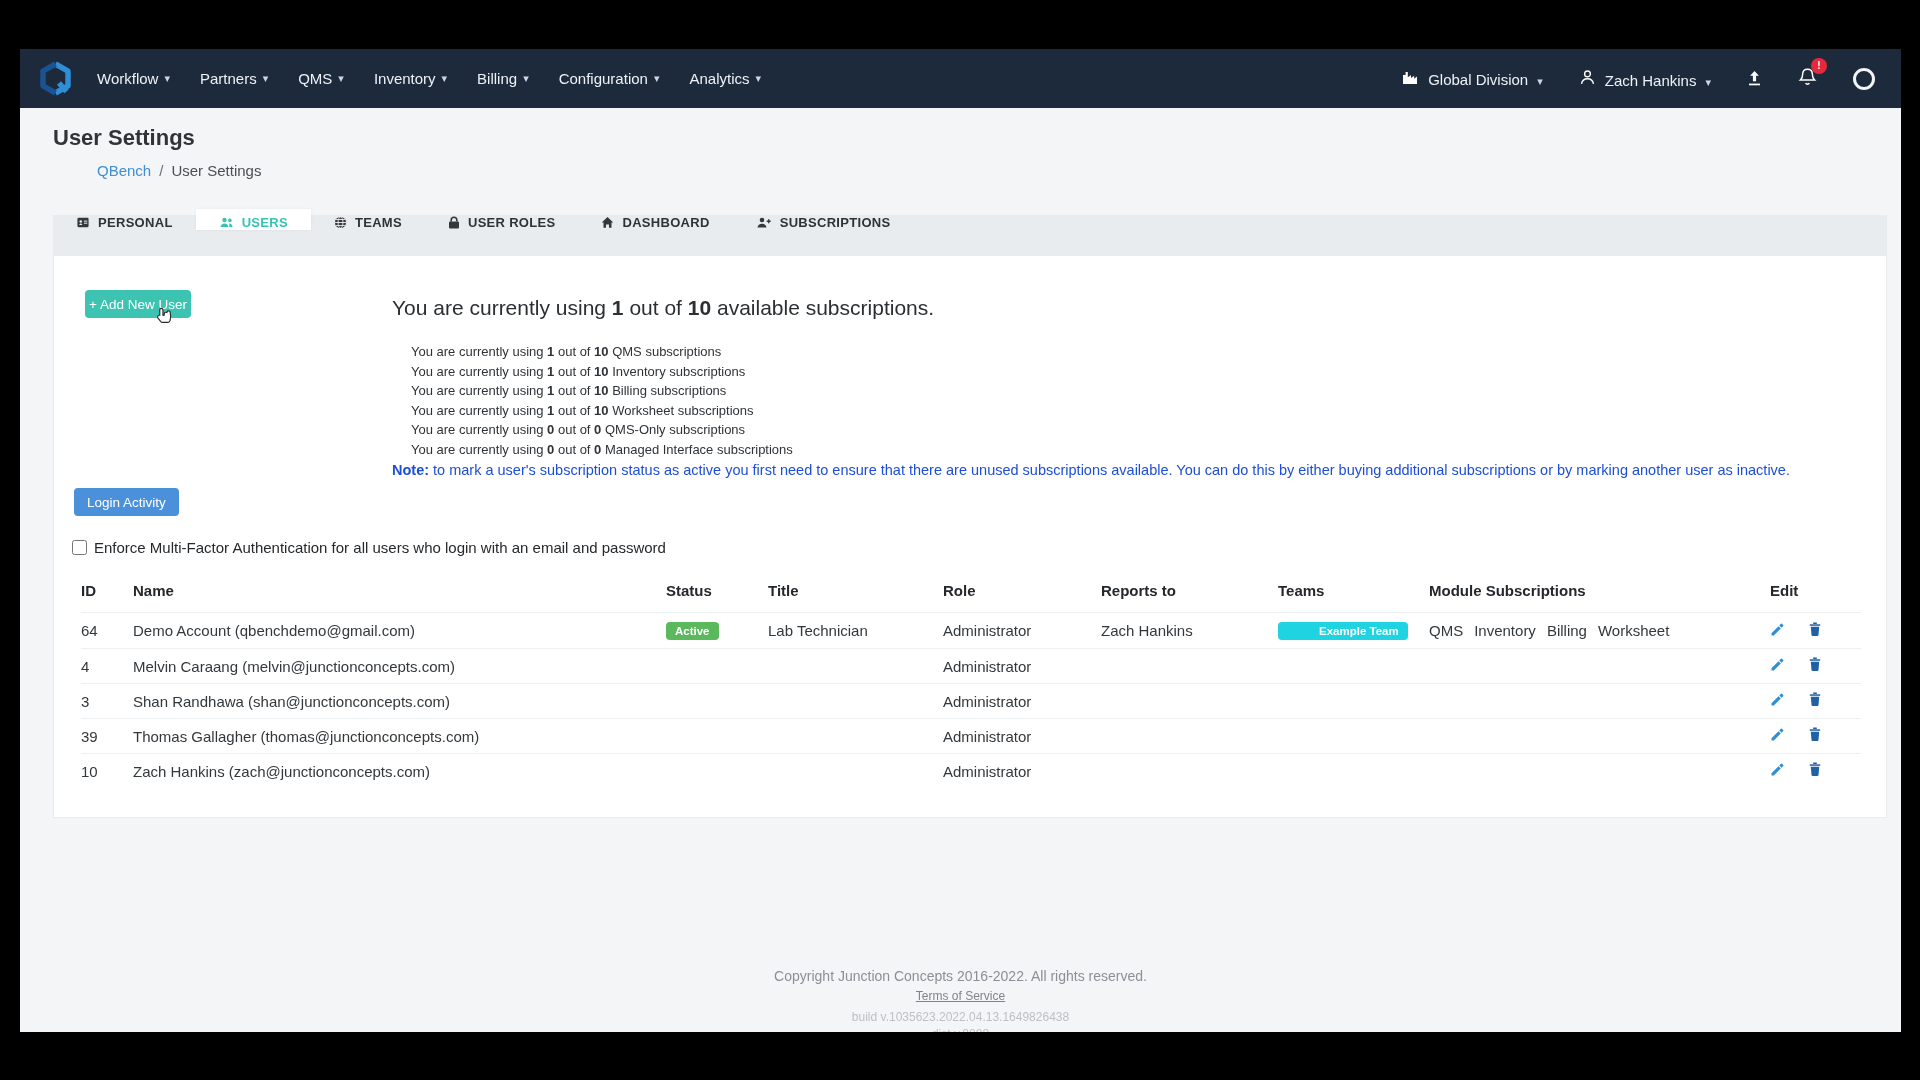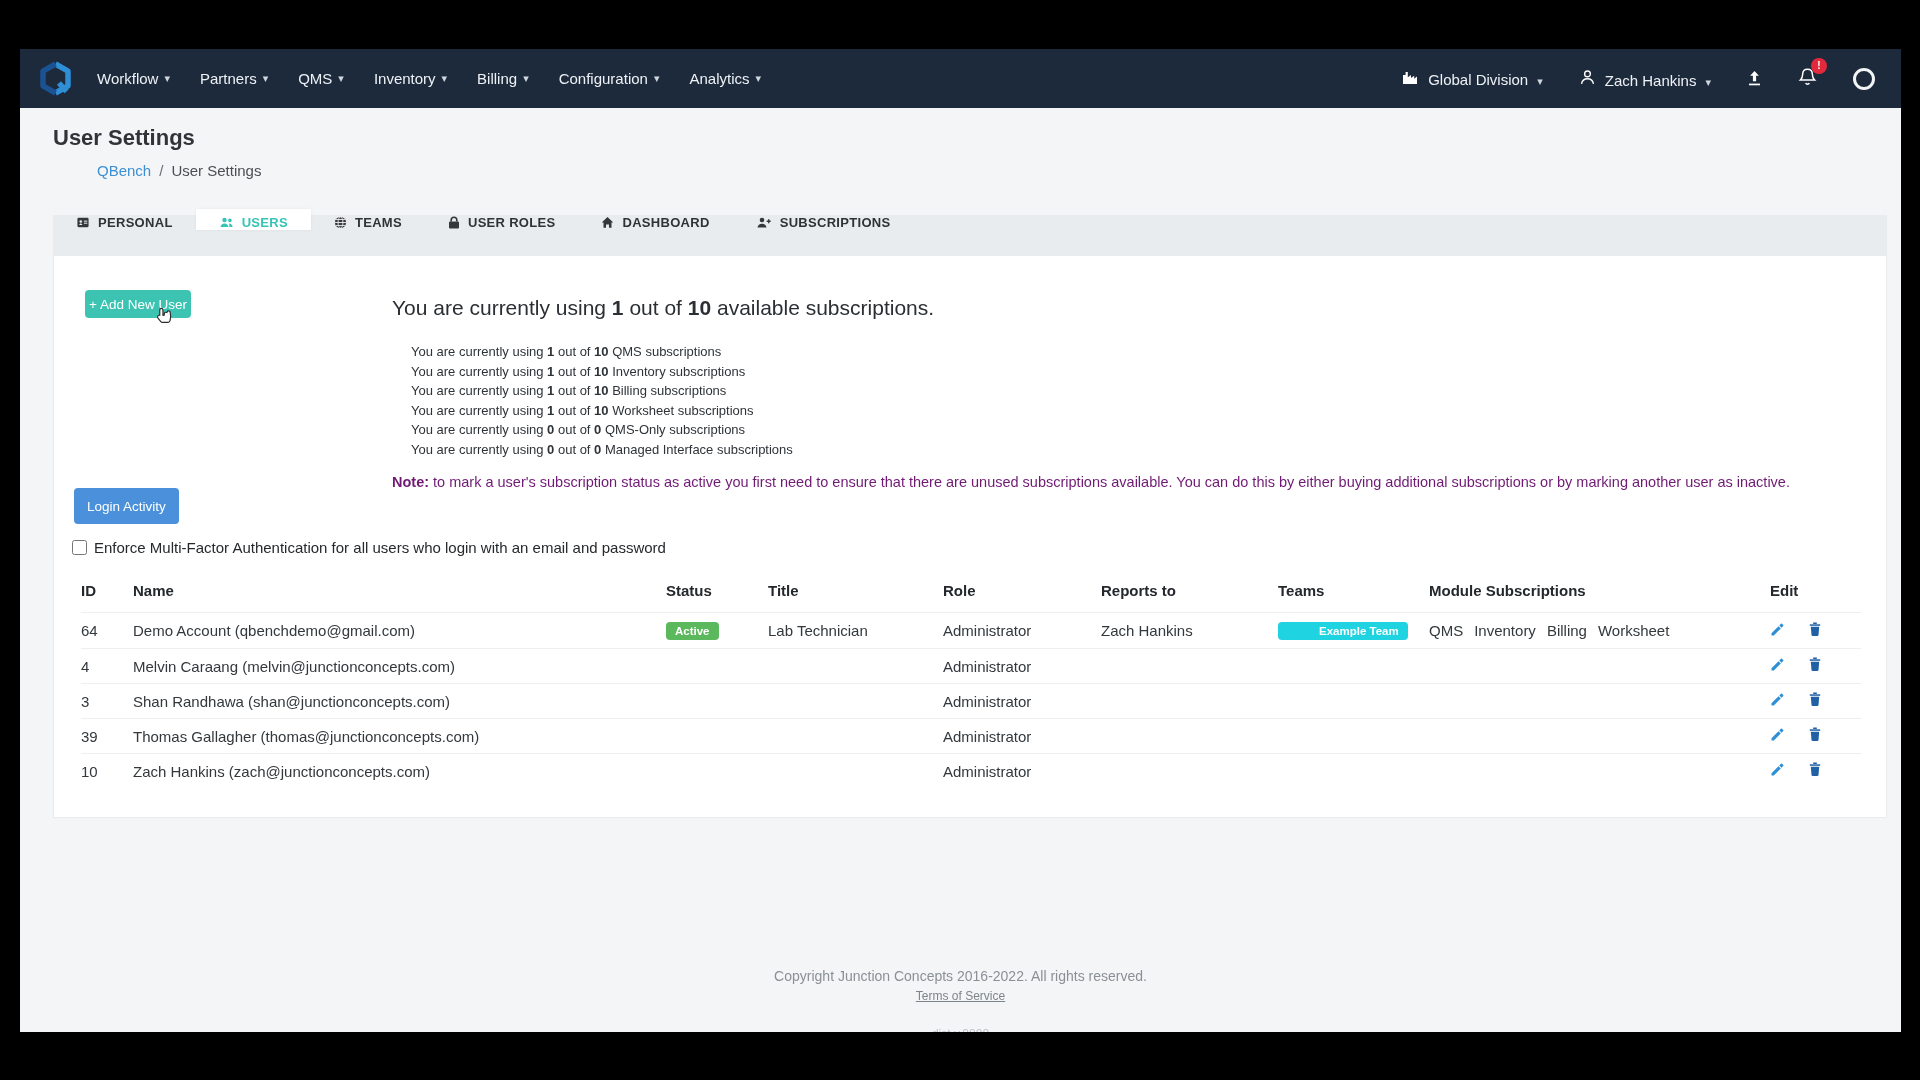--- a/index.html
+++ b/index.html
@@ -29,28 +29,28 @@
   .tab-card{position:absolute;left:33px;top:166px;width:1834px;}
   .tabs-row{display:flex;background:#e9ecef;height:41px;align-items:flex-start;position:relative;}
   .tab{display:flex;align-items:center;gap:8px;padding:0 23px;font-size:13px;font-weight:bold;letter-spacing:.3px;color:#2f3338;cursor:pointer;white-space:nowrap;}
   .tab .t-icon{display:flex;align-items:center;color:#34383c;}
   .tab.active{background:#fff;color:#35c4b5;margin-top:-6px;padding-top:6px;z-index:2;box-shadow:0 0 3px rgba(0,0,0,.06);}
   .tab.active .t-icon{color:#35c4b5;}
   .panel{position:relative;background:#fff;height:562px;border:1px solid #e9ecef;border-top:none;box-sizing:border-box;}
 
   .btn{border:none;border-radius:4px;color:#fff;cursor:pointer;font-family:inherit;}
   .add-user-btn{position:absolute;left:31px;top:34px;height:28px;padding:0 4px;background:#3cc3b2;font-size:13.5px;}
-  .login-btn{position:absolute;left:20px;top:232px;height:36px;padding:0 13px;background:#4a90da;font-size:13.5px;}
+  .login-btn{position:absolute;left:20px;top:232px;height:28px;padding:0 13px;background:#4a90da;font-size:13.5px;}
   .cursor{position:absolute;left:100px;top:50px;z-index:5;pointer-events:none;}
 
   .summary{position:absolute;left:338px;top:40px;font-size:21px;color:#2b2f33;}
   .summary b,.usage-line b,.note b{font-weight:bold;}
   .usage-block{position:absolute;left:357px;top:86px;}
   .usage-line{font-size:13px;color:#2e3338;line-height:19.5px;}
-  .note{position:absolute;left:338px;top:206px;font-size:14.5px;color:#701a75;white-space:nowrap;margin-top:12px;}
+  .note{position:absolute;left:338px;top:206px;font-size:14.5px;color:#1d4ed8;white-space:nowrap;}
 
   .mfa-row{position:absolute;left:18px;top:283px;display:flex;align-items:center;gap:7px;font-size:15px;color:#26292c;}
   .mfa-row input{width:15px;height:15px;margin:0;cursor:pointer;}
 
   
   .users-table{position:absolute;left:27px;top:320px;border-collapse:collapse;table-layout:fixed;width:1780px;}
   .users-table th{font-size:15px;font-weight:bold;color:#24282c;text-align:left;padding:6px 10px 13px 0;}
   .users-table td{font-size:15px;color:#33383c;text-align:left;padding:8px 10px 8px 0;height:18px;border-top:1px solid #edf0f2;vertical-align:middle;}
   .badge{display:inline-block;padding:3px 9px;border-radius:4px;color:#fff;font-size:11.5px;font-weight:bold;}
   .badge-status{background:#5cb85c;}
@@ -352,16 +352,17 @@
                       </svg></span></button></td>
               </tr>
             </tbody>
         </table>
 
       </div>
     </div>
 
     <div class="footer-line f-copy">Copyright Junction Concepts 2016-2022. All rights reserved.</div>
     <div class="footer-line f-terms"><a>Terms of Service</a></div>
+    <div class="footer-line f-build">build v.1035623.2022.04.13.1649826438</div>
     <div class="footer-line f-build2">dist v.8888</div>
 
   </div>
 </div>
 
 </body></html>

